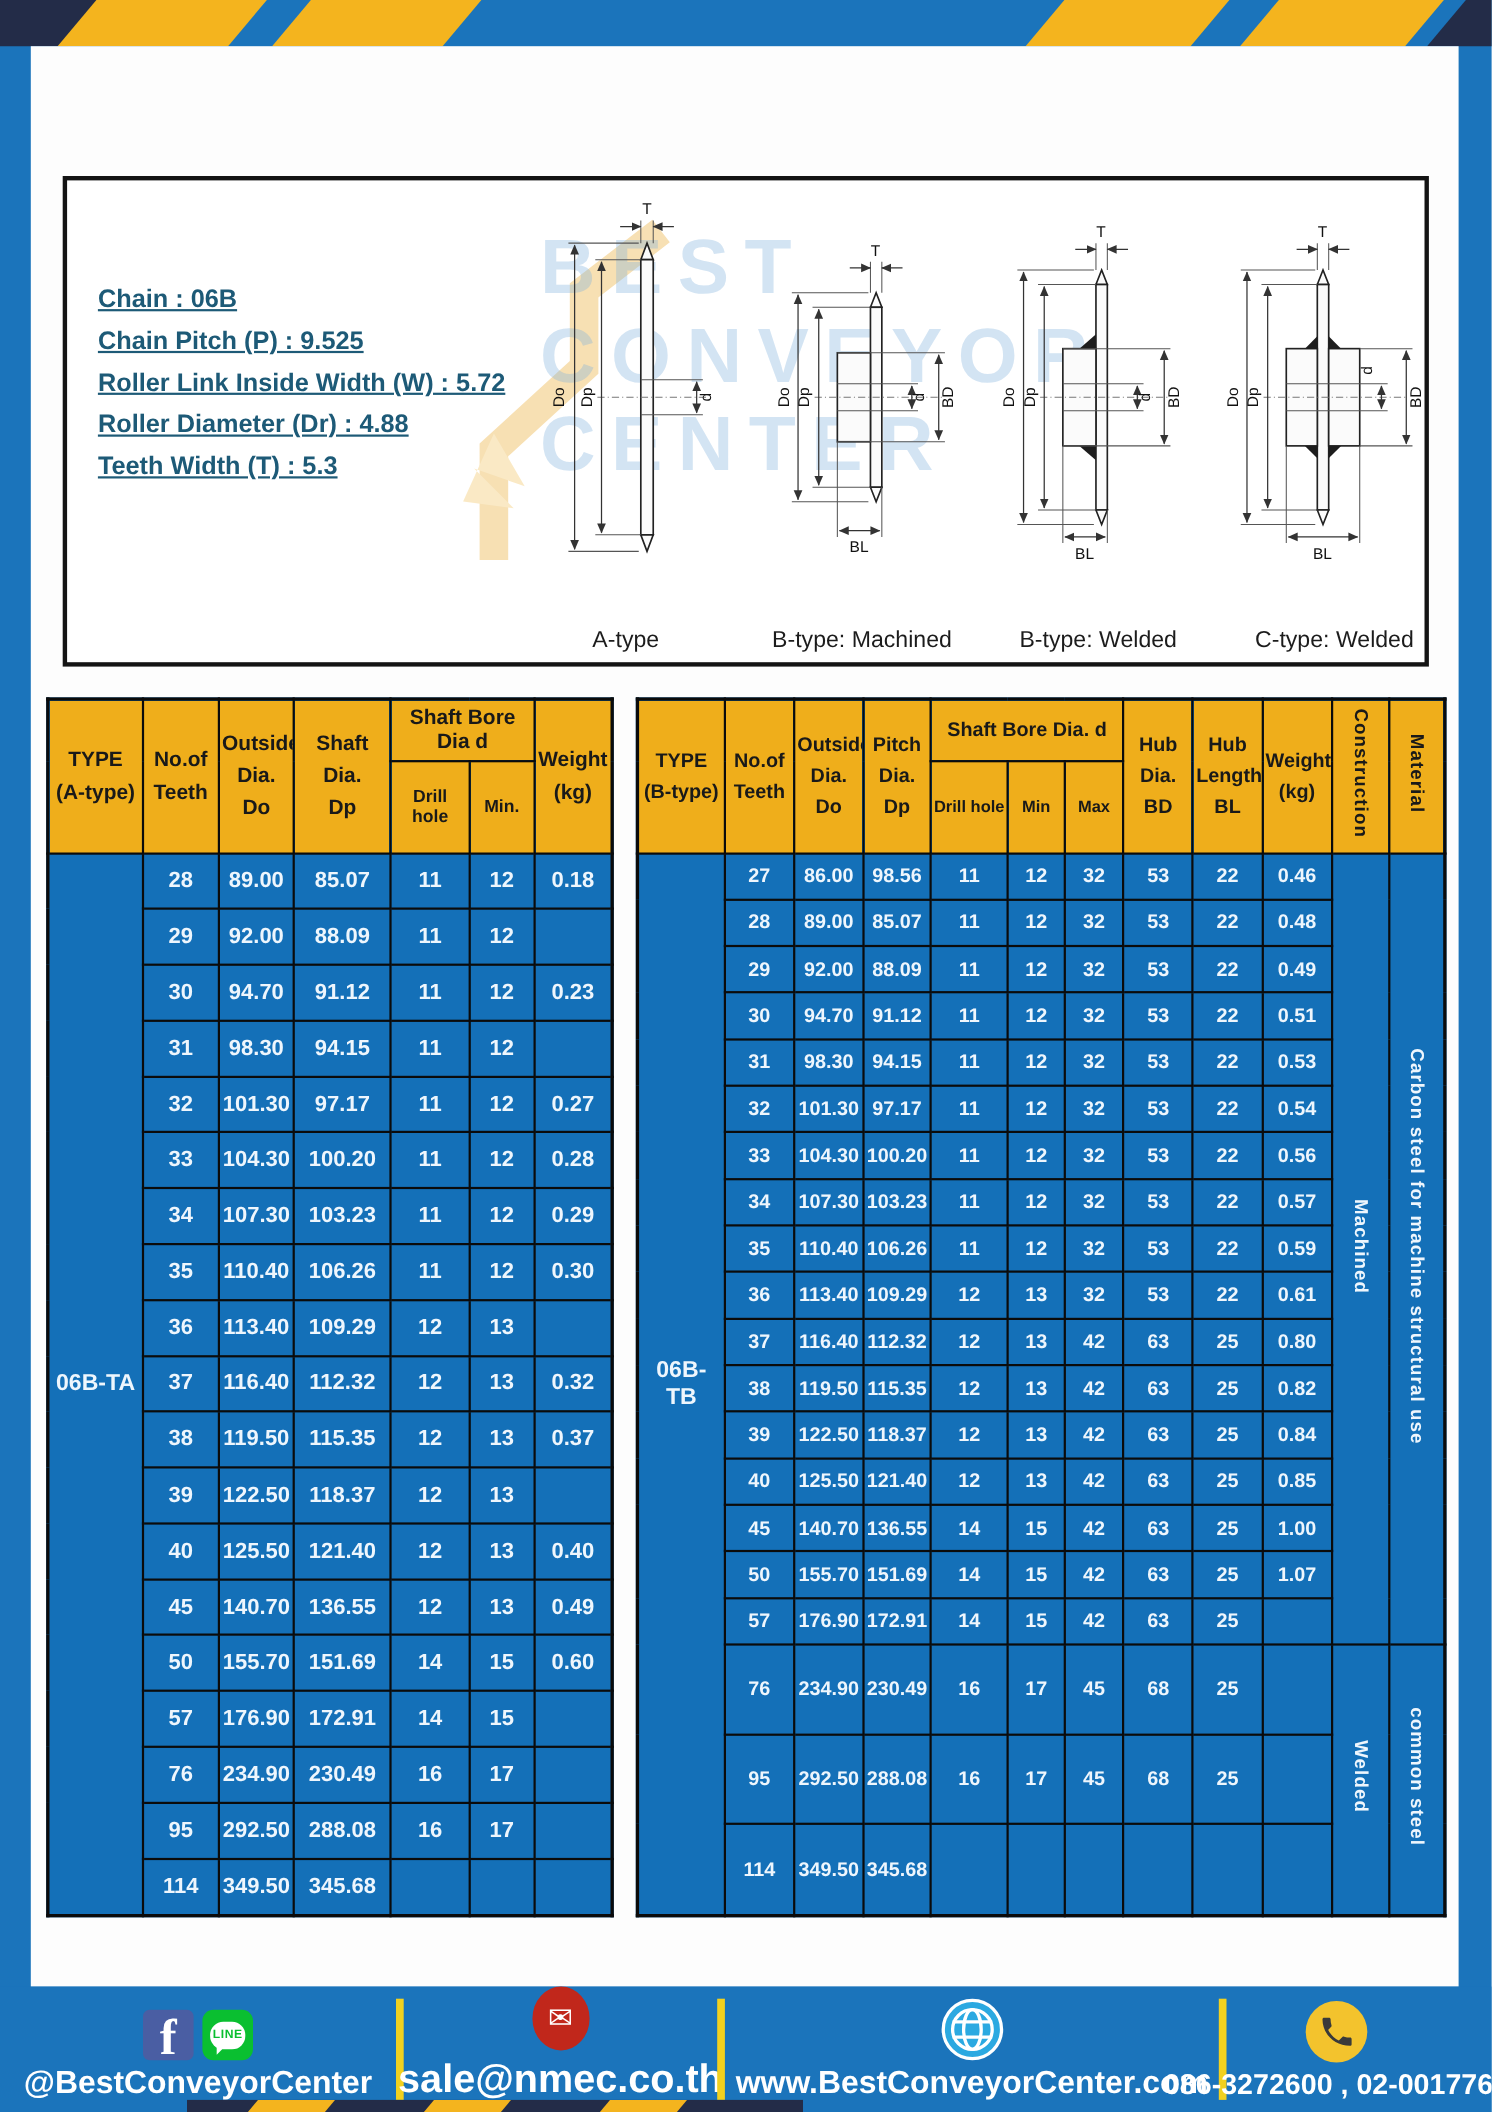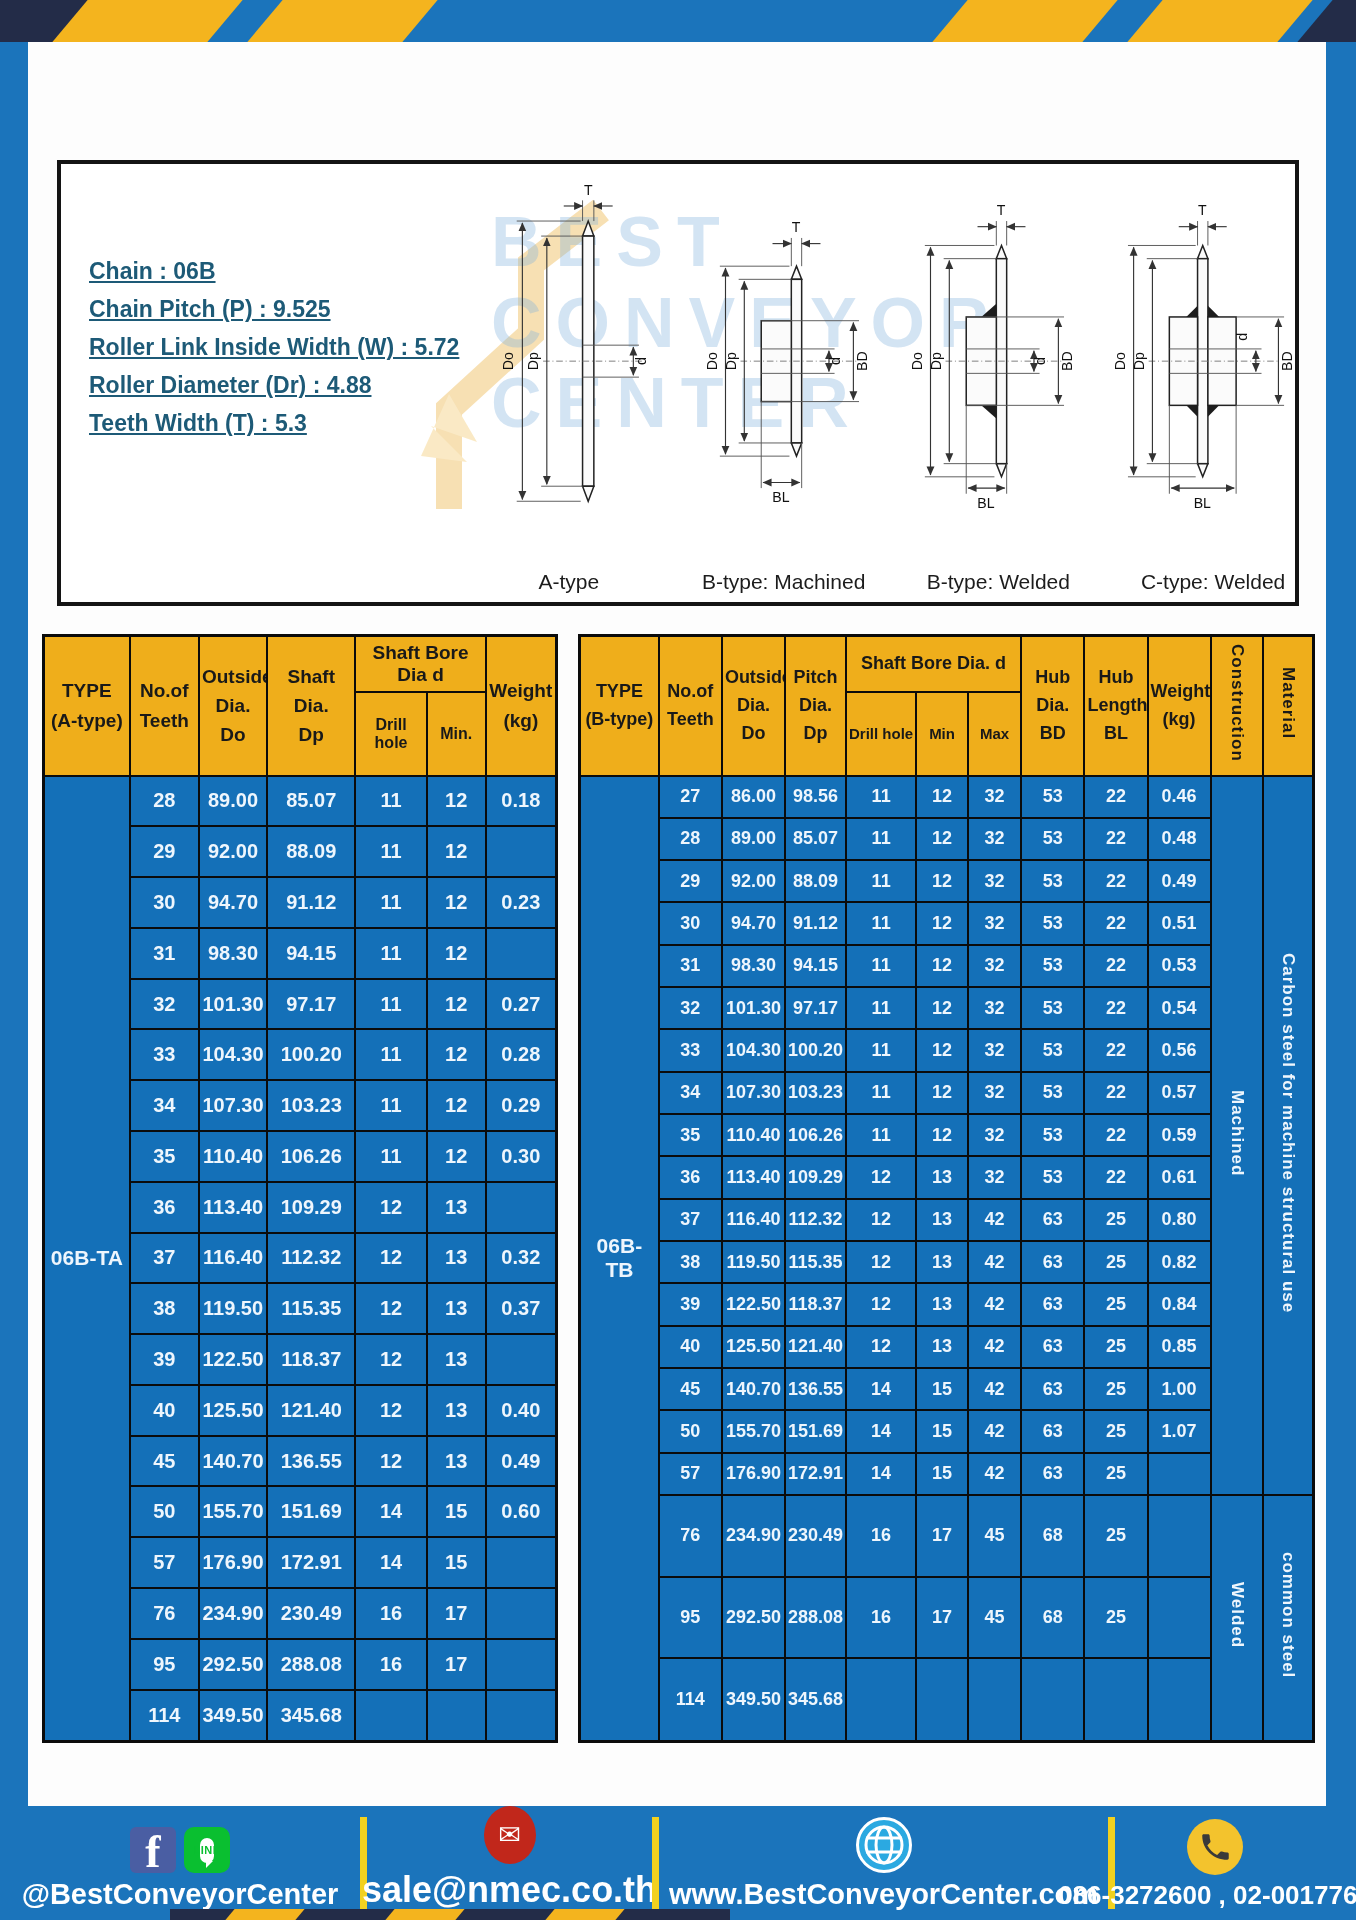--- a/index.html
+++ b/index.html
@@ -71,21 +71,21 @@
   .fsec{display:flex; flex-direction:column; align-items:center; justify-content:flex-end;
         padding-bottom:9px; gap:5px;}
   .fsec .flabel{color:#ffffff; font-weight:bold; white-space:nowrap;}
   .fdiv{width:7px; background:var(--divider-yellow); margin:11px 0;}
   .icon-row{display:flex; gap:8px; align-items:center;}
   .icon-fb{width:46px; height:46px; background:#4a5ea3; border-radius:6px; color:#fff;
            display:flex; align-items:flex-end; justify-content:center;
            font-family:"Liberation Serif",serif; font-weight:bold; font-size:46px; line-height:.92;}
   .icon-line{width:46px; height:46px; background:#0abf30; border-radius:10px; position:relative;
              display:flex; align-items:center; justify-content:center;}
-  .line-bubble{width:14px; height:25px; background:#fff; border-radius:12px; position:relative;
+  .line-bubble{width:32px; height:25px; background:#fff; border-radius:12px; position:relative;
                display:flex; align-items:center; justify-content:center;
                color:#0abf30; font-size:11px; font-weight:bold; letter-spacing:.5px;}
   .line-tail{position:absolute; left:6px; bottom:-5px; width:0; height:0;
              border-left:7px solid #fff; border-bottom:7px solid transparent;}
   .icon-mail{width:52px; height:60px; background:#c1271b; border-radius:50%;
              display:flex; align-items:center; justify-content:center; color:#fff; font-size:27px;}
   .icon-globe{width:56px; height:56px; background:#2ba9e1; border:3px solid #fff; border-radius:50%;
               display:flex; align-items:center; justify-content:center;}
   .icon-phone{width:56px; height:56px; background:#f3c32d; border-radius:50%;
               display:flex; align-items:center; justify-content:center;}

